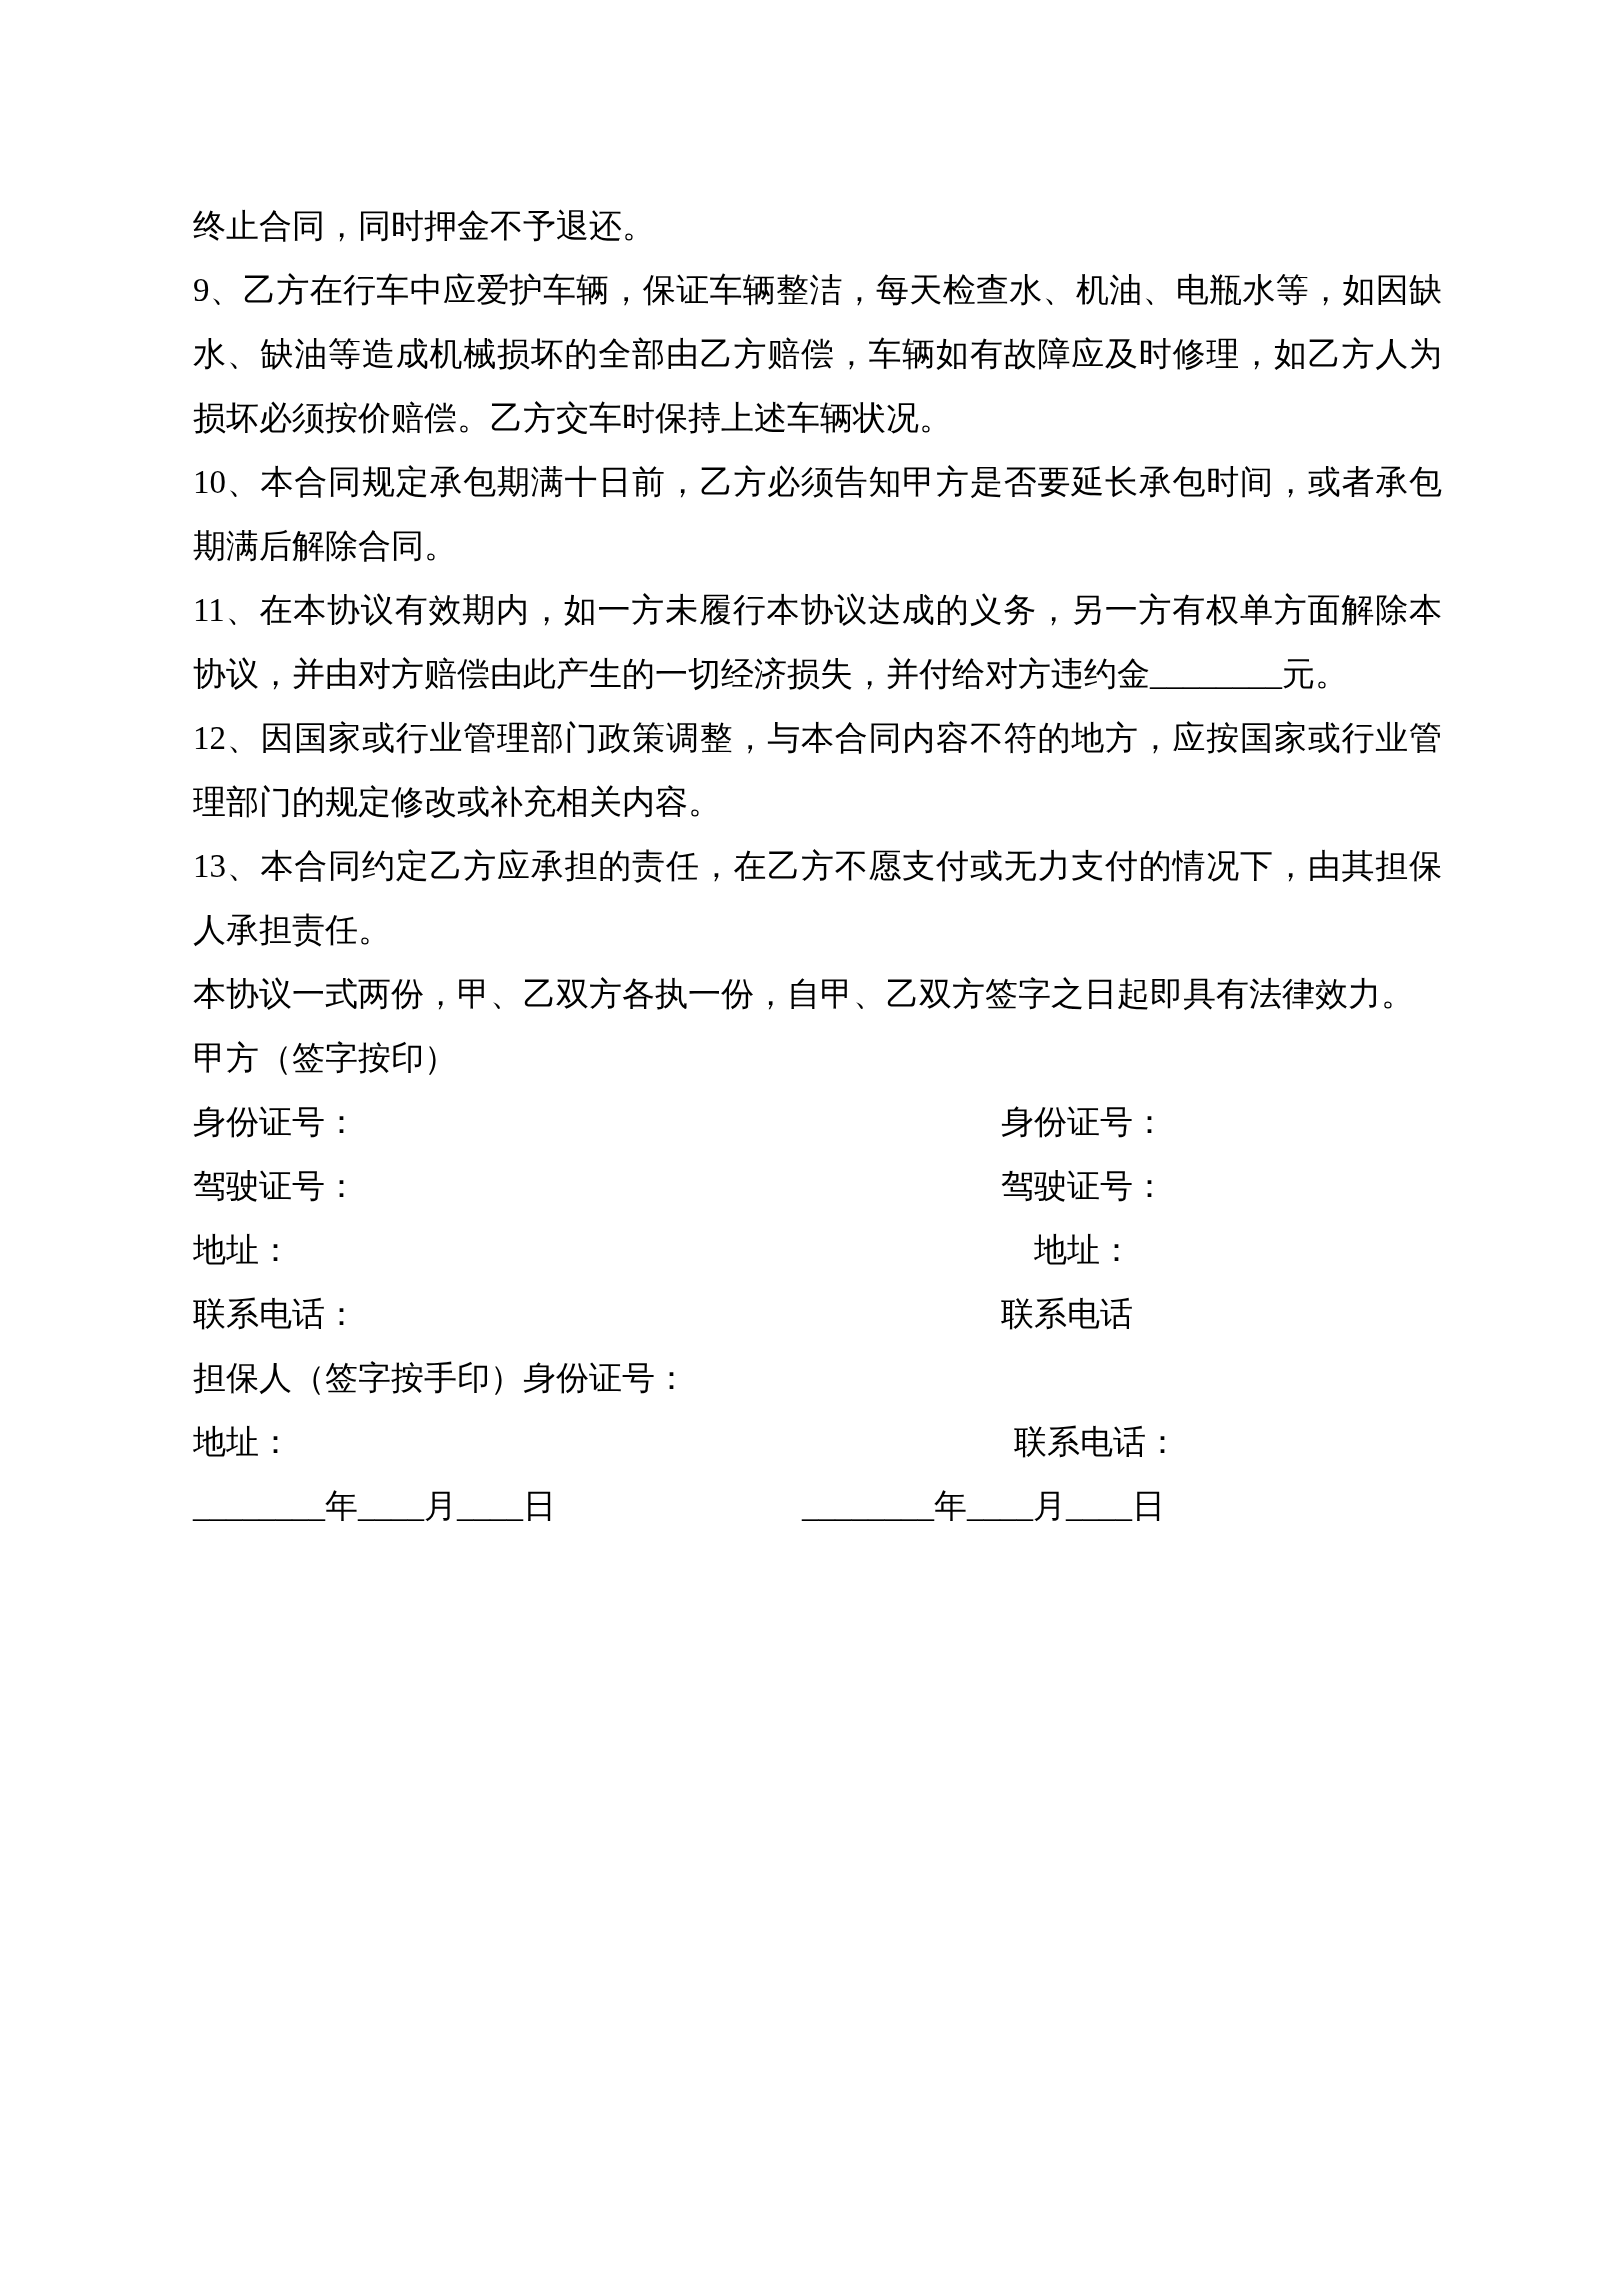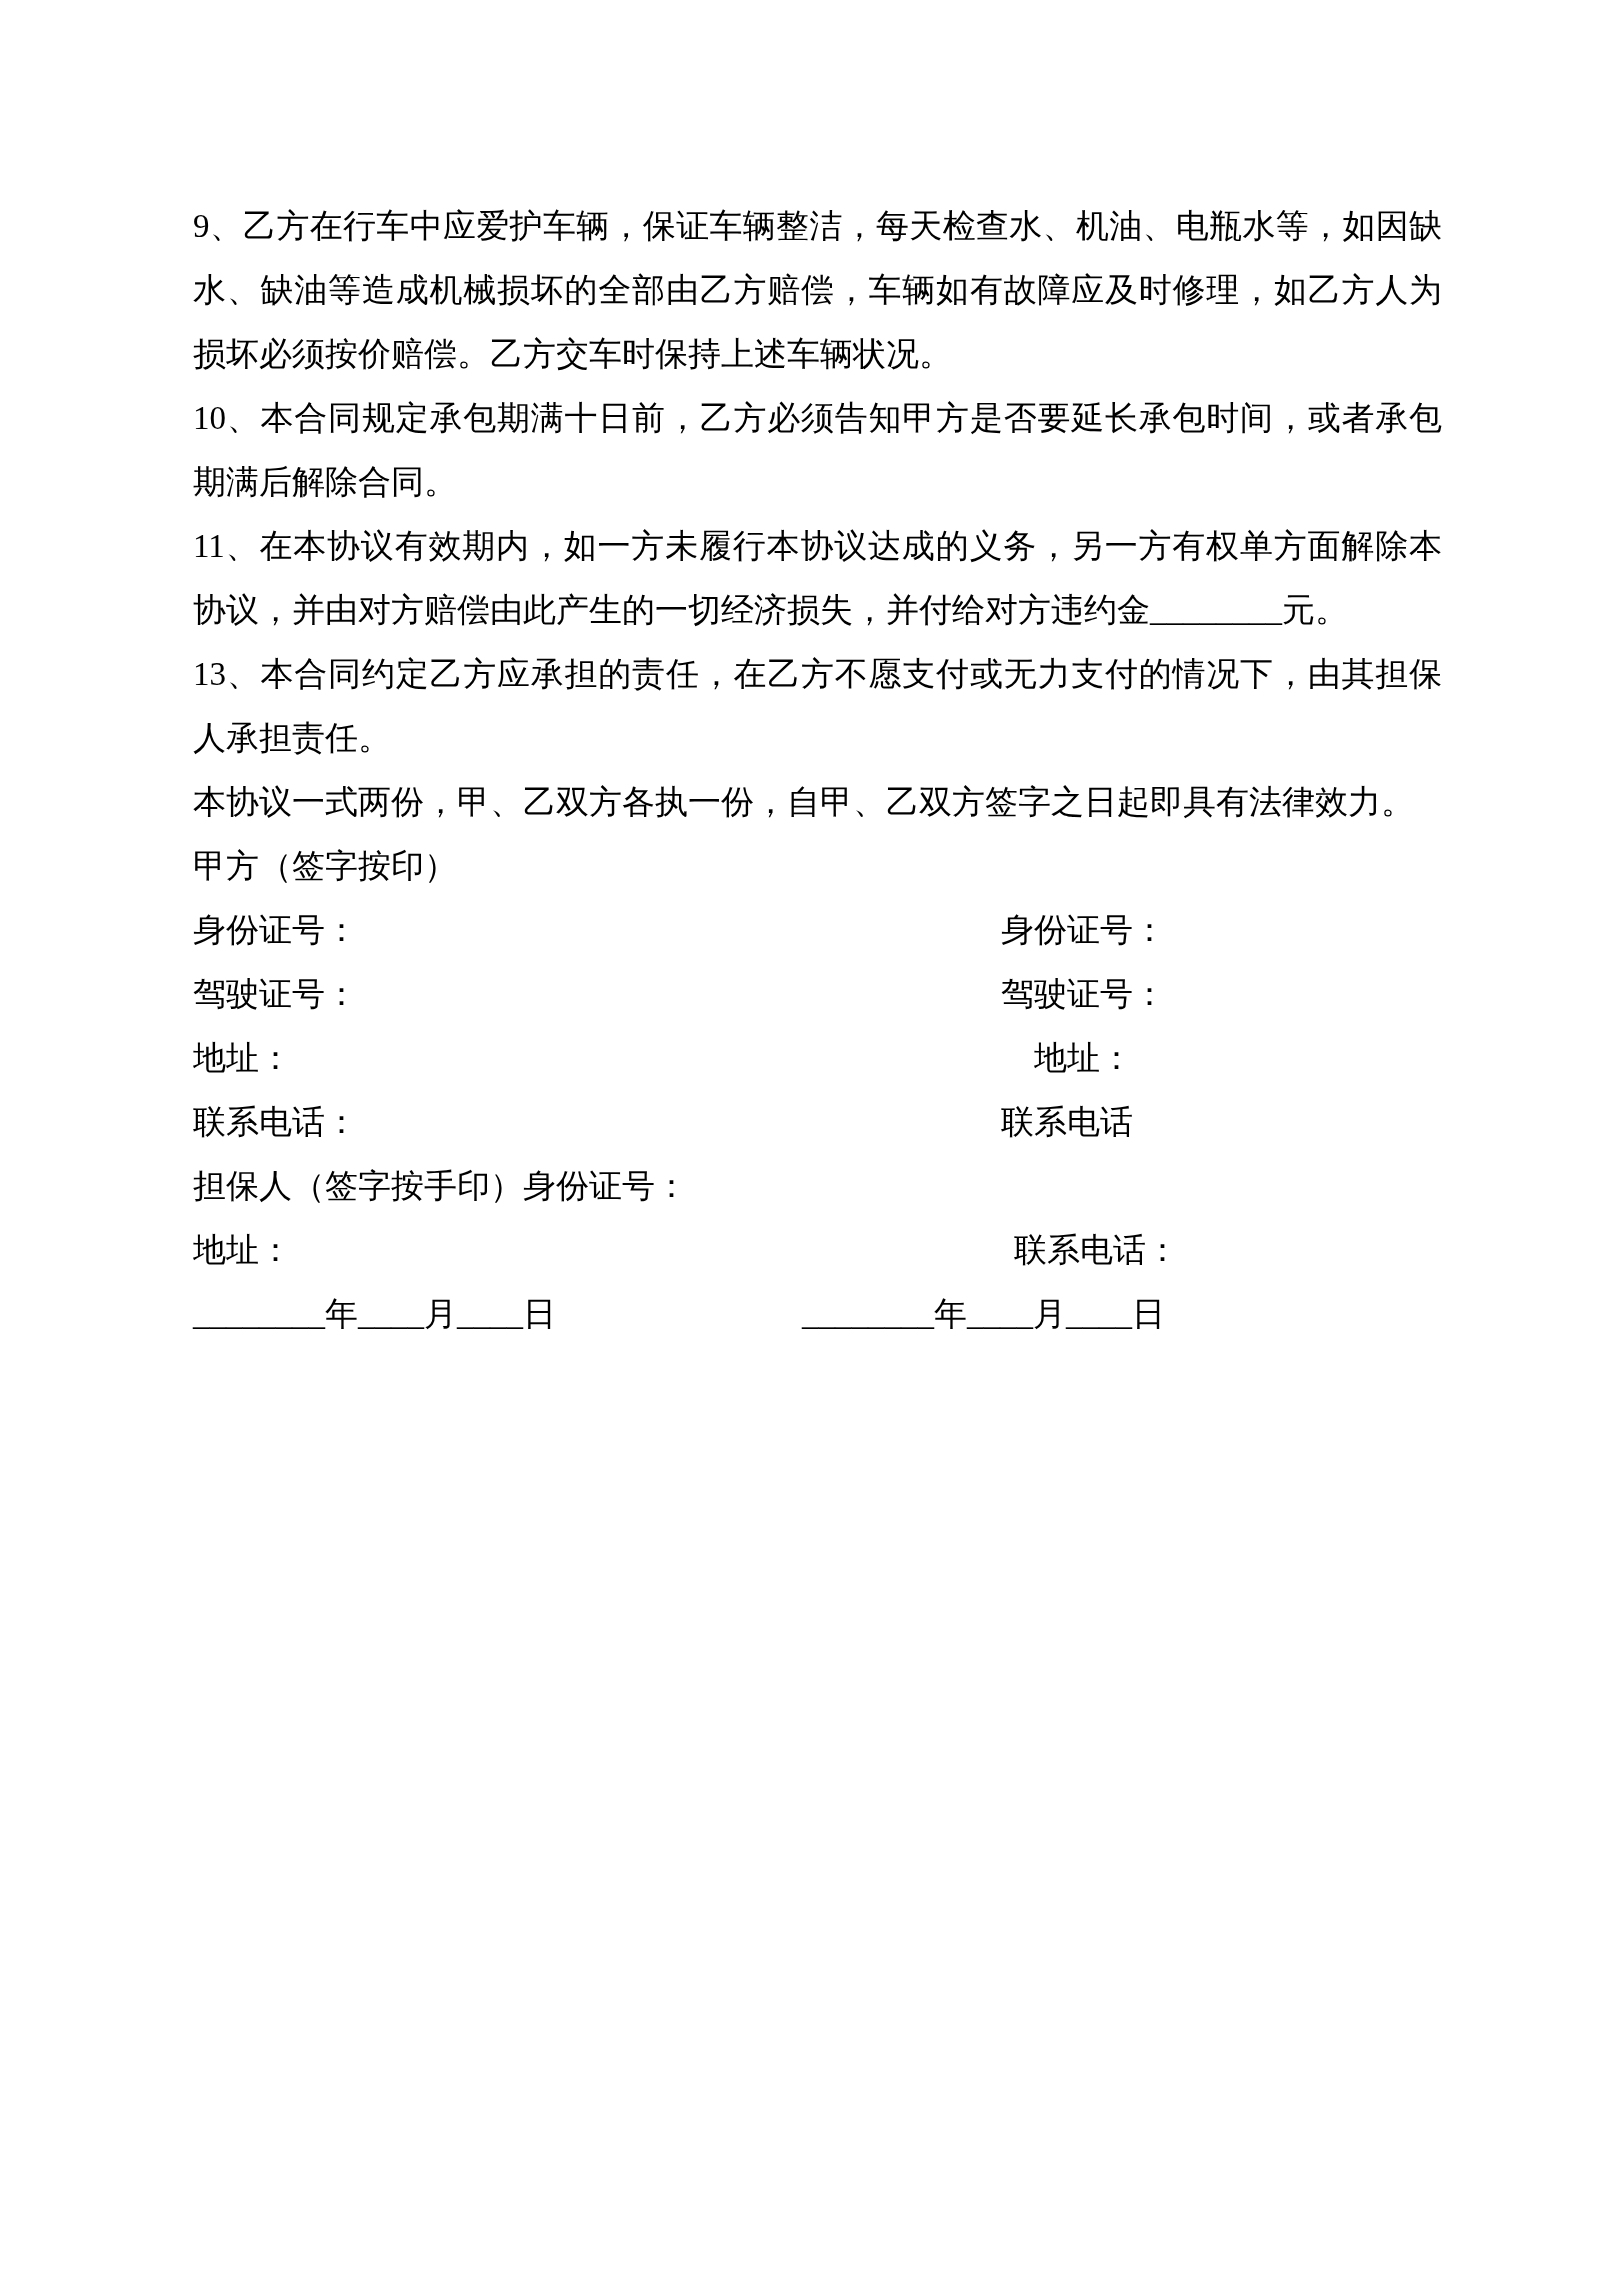--- a/index.html
+++ b/index.html
@@ -44,23 +44,25 @@
     letter-spacing: 0.9px;
   }
 </style>
 </head>
 <body>
 
 <div class="page">
 
   <div class="content">
 
+    <p class="para">终止合同，同时押金不予退还。</p>
     <p class="para">9、乙方在行车中应爱护车辆，保证车辆整洁，每天检查水、机油、电瓶水等，如因缺水、缺油等造成机械损坏的全部由乙方赔偿，车辆如有故障应及时修理，如乙方人为损坏必须按价赔偿。乙方交车时保持上述车辆状况。</p>
     <p class="para">10、本合同规定承包期满十日前，乙方必须告知甲方是否要延长承包时间，或者承包期满后解除合同。</p>
     <p class="para">11、在本协议有效期内，如一方未履行本协议达成的义务，另一方有权单方面解除本协议，并由对方赔偿由此产生的一切经济损失，并付给对方违约金________元。</p>
+    <p class="para">12、因国家或行业管理部门政策调整，与本合同内容不符的地方，应按国家或行业管理部门的规定修改或补充相关内容。</p>
     <p class="para">13、本合同约定乙方应承担的责任，在乙方不愿支付或无力支付的情况下，由其担保人承担责任。</p>
     <p class="para">本协议一式两份，甲、乙双方各执一份，自甲、乙双方签字之日起即具有法律效力。</p>
 
     <div class="sig-row">
       <span class="sig-left">甲方（签字按印）</span>
     </div>
 
     <div class="sig-row">
       <span class="sig-left">身份证号：</span>
       <span class="sig-right" style="left:808px;">身份证号：</span>

